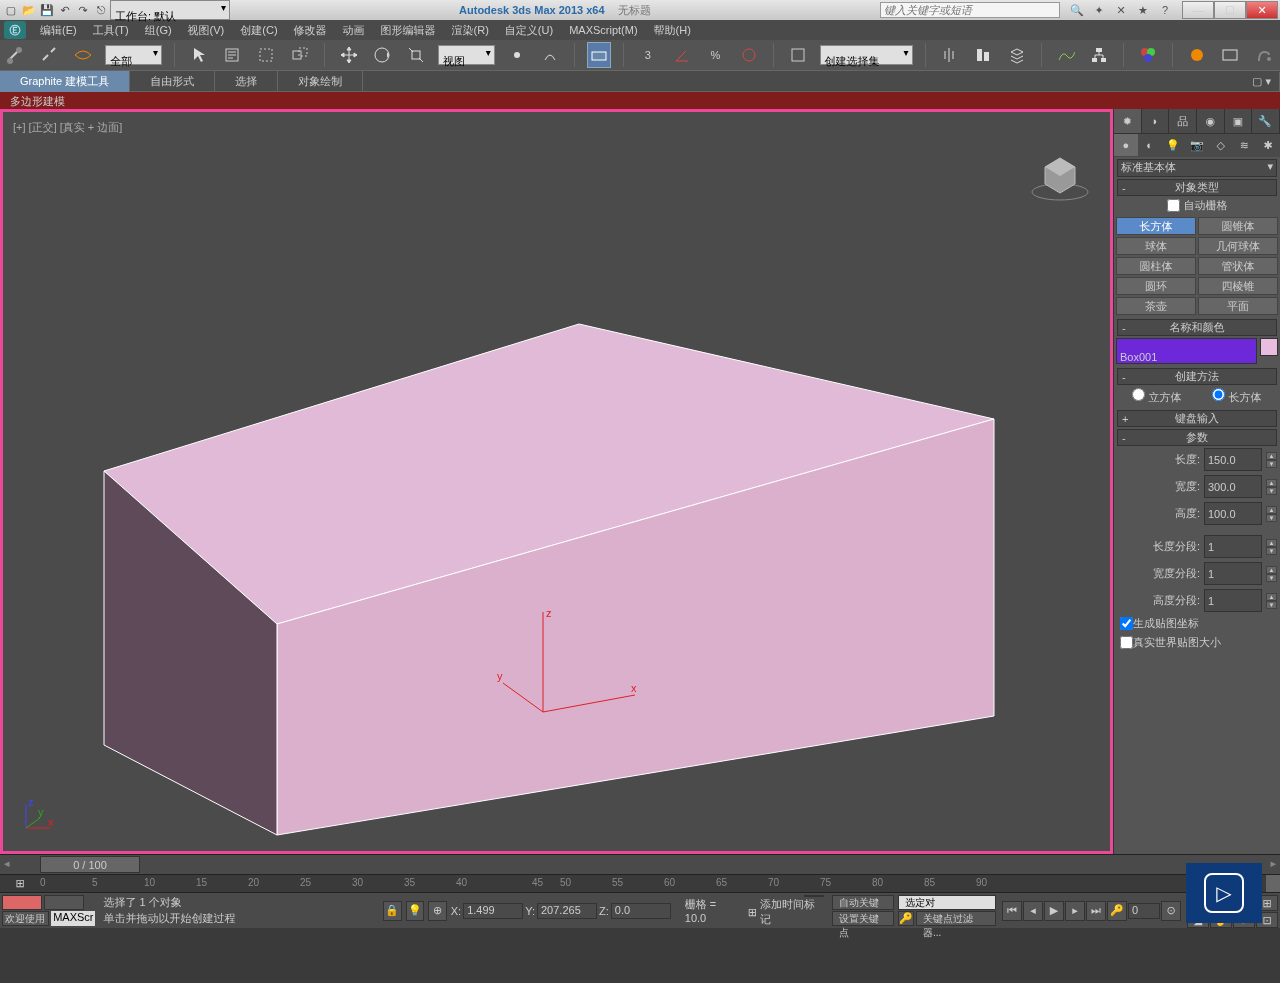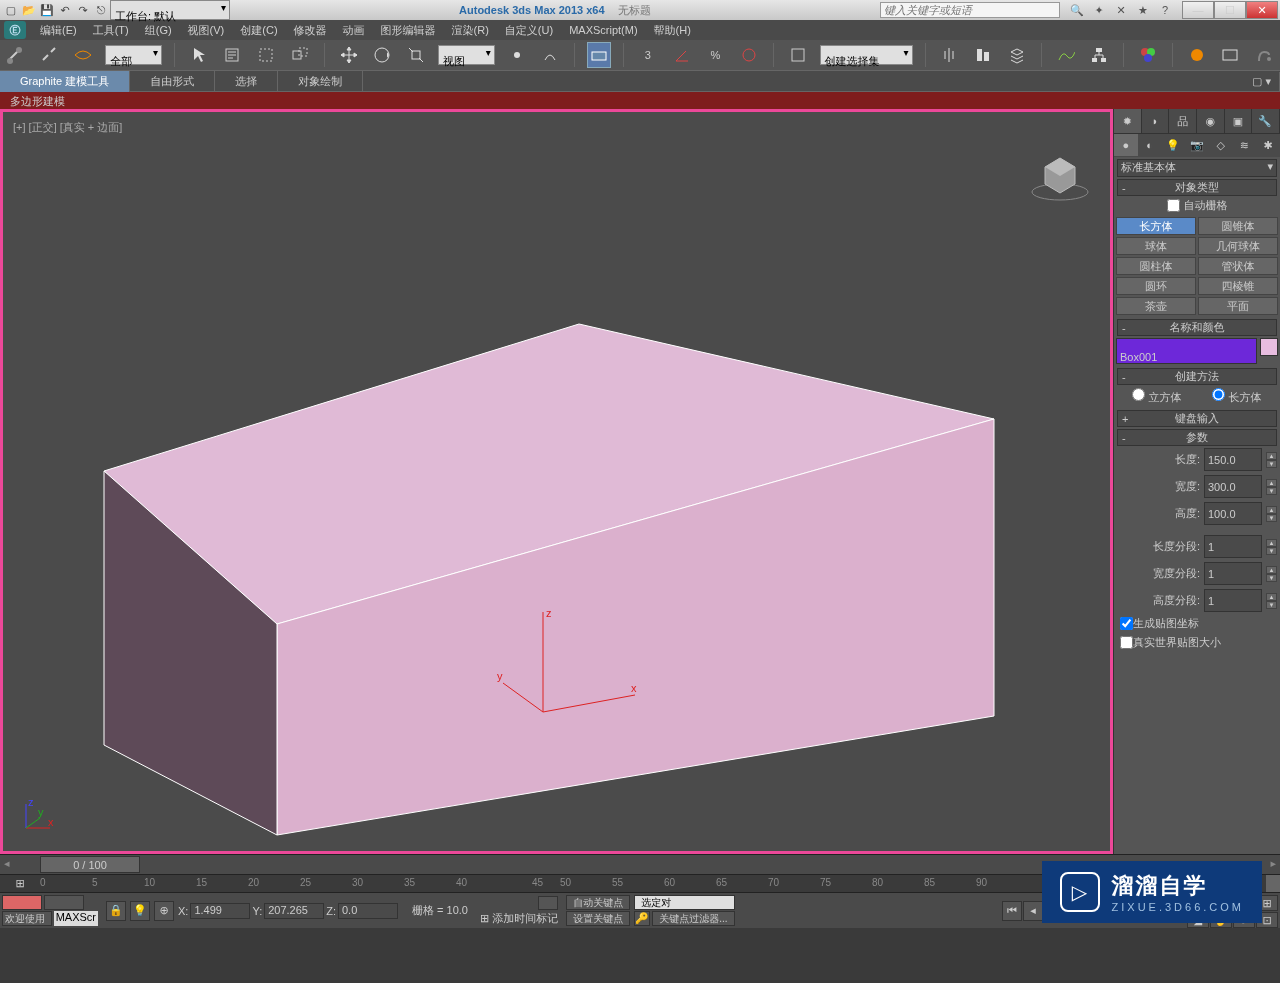--- a/index.html
+++ b/index.html
@@ -511,20 +511,24 @@
   <div class="status-left">
     <div style="display:flex;gap:2px;margin-bottom:1px;">
         <div style="width:40px;height:15px;background:#d66;border:1px solid #333"></div>
         <div style="width:40px;height:15px;background:#555;border:1px solid #333"></div>
       </div>
     <div style="display:flex;gap:2px;">
         <div style="flex:1;height:15px;background:#555;border:1px solid #333;color:#ccc;font-size:10px;padding:0 2px;">欢迎使用</div>
         <div class="status-script">MAXScr</div>
       </div>
   </div>
+  <div class="status-msg">
+    <div>选择了 1 个对象</div>
+    <div>单击并拖动以开始创建过程</div>
+  </div>
   <div class="status-mid">
     <div class="anim-btn">🔒</div>
     <div class="anim-btn">💡</div>
     <div class="anim-btn">⊕</div>
     <div class="coord-area">
       <span>X:</span>
       <div class="coord-box">1.499</div>
       <span>Y:</span>
       <div class="coord-box">207.265</div>
       <span>Z:</span>
@@ -567,17 +571,13 @@
     <div class="nav-btn">⊞</div>
     <div class="nav-btn">◢</div>
     <div class="nav-btn">✋</div>
     <div class="nav-btn">⟳</div>
     <div class="nav-btn">⊡</div>
   </div>
 </div>
 
 <div class="watermark">
   <div class="watermark-icon">▷</div>
-  <div class="watermark-text">
-    <div class="watermark-main">溜溜自学</div>
-    <div class="watermark-sub">ZIXUE.3D66.COM</div>
-  </div>
 </div>
 
 </body></html>

